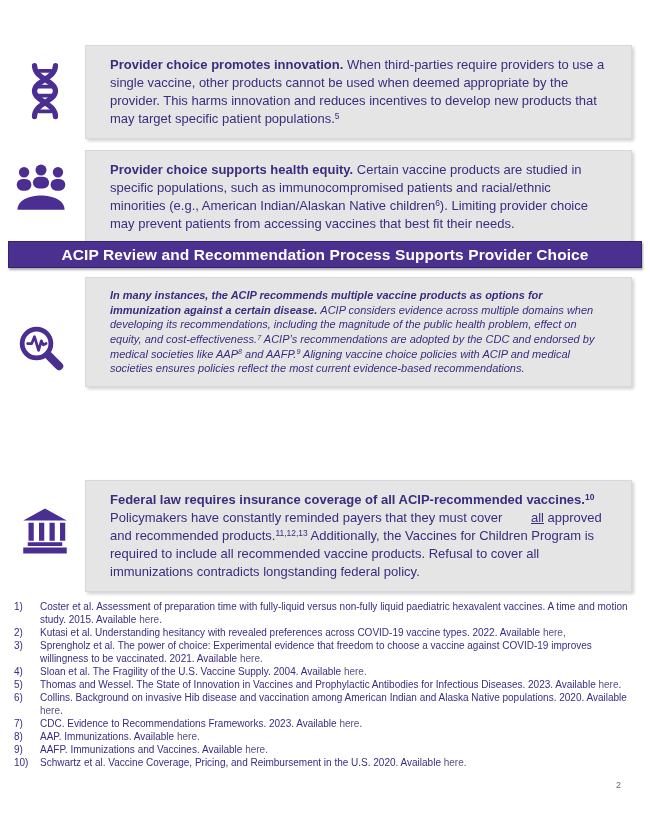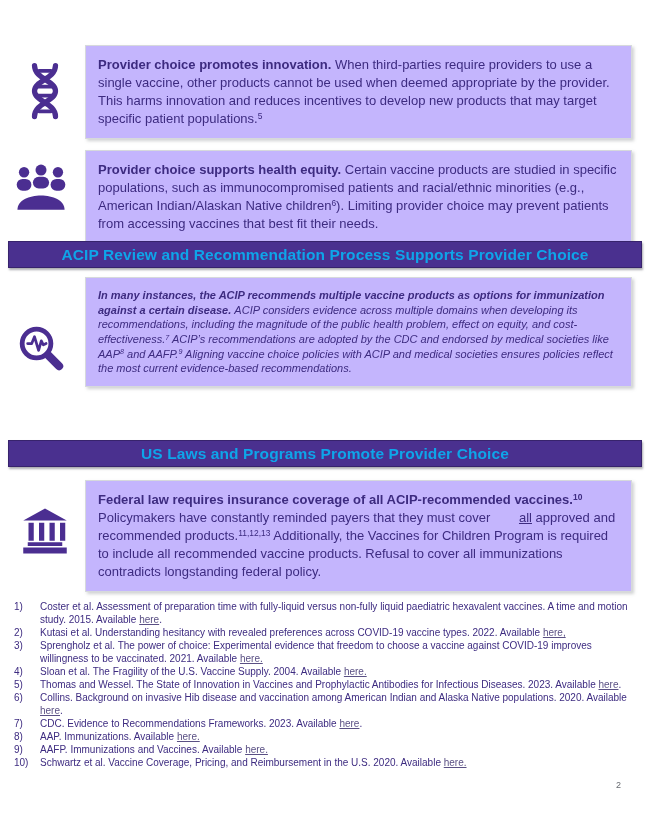--- a/index.html
+++ b/index.html
@@ -1,31 +1,31 @@
 <!DOCTYPE html>
 <html><head>
 <meta charset="utf-8">
 <style>
   html,body{margin:0;padding:0;background:#fff;}
   #page{position:relative;width:650px;height:840px;background:#ffffff;
         font-family:"Liberation Sans","DejaVu Sans",sans-serif;overflow:hidden;}
 
   .info-box{position:absolute;left:85px;width:547px;box-sizing:border-box;
-            background:#c4b5fd;border:1px solid #d6d9dc;
+            background:#e5e5e5;border:1px solid #d6d9dc;
             box-shadow:2px 2px 3px rgba(120,125,130,0.35);
-            padding:10px 12px;color:#3d2b80;font-size:13px;line-height:1.38;}
+            padding:10px 24px;color:#3d2b80;font-size:13px;line-height:1.38;}
   .b{font-weight:bold;}
   .u{text-decoration:underline;margin-left:25px;}
   .sup{font-size:0.65em;position:relative;top:-0.45em;line-height:0;}
-  .link{text-decoration:underline;color:#5a5084;cursor:pointer;}
+  .link{color:#5a5084;cursor:pointer;}
 
   .banner{position:absolute;left:8px;width:634px;height:27px;box-sizing:border-box;
           background:#4a308f;border:1px solid #37236c;
           box-shadow:1px 2px 2px rgba(90,90,100,0.5);
-          color:#0ea5e9;font-weight:bold;font-size:15.5px;
+          color:#ffffff;font-weight:bold;font-size:15.5px;
           display:flex;align-items:center;justify-content:center;
           letter-spacing:0.1px;}
 
   .icon{position:absolute;}
   .icon svg{display:block;width:100%;height:100%;}
 
   #box-acip{font-size:11px;line-height:1.33;font-style:italic;}
 
   #references{position:absolute;left:14px;top:600px;width:624px;
               color:#3d2b80;font-size:10px;line-height:1.3;}
@@ -84,23 +84,20 @@
       <circle cx="30" cy="30" r="21" fill="none" stroke="#4b2e91" stroke-width="7"></circle>
       <line x1="47" y1="47" x2="63" y2="63" stroke="#4b2e91" stroke-width="12" stroke-linecap="round"></line>
       <polyline points="17,30 23,30 27,20 33,40 37,26 40,32 44,30" fill="none" stroke="#4b2e91" stroke-width="4" stroke-linecap="round" stroke-linejoin="round"></polyline>
     </svg>
   </div>
 
   <div class="info-box" id="box-acip" style="top:277px;">
     <span><span class="b">In many instances, the ACIP recommends multiple vaccine products as options for immunization against a certain disease. </span><span>ACIP considers evidence across multiple domains when developing its recommendations, including the magnitude of the public health problem, effect on equity, and cost-effectiveness.</span><span class="sup">7</span><span> ACIP’s recommendations are adopted by the CDC and endorsed by medical societies like AAP</span><span class="sup">8</span><span> and AAFP.</span><span class="sup">9</span><span> Aligning vaccine choice policies with ACIP and medical societies ensures policies reflect the most current evidence-based recommendations.</span></span>
   </div>
 
-  <div class="banner" style="top:440px;">
-    <span>US Laws and Programs Promote Provider Choice</span>
-  </div>
 
   <div class="icon" style="left:21px;top:502px;width:48px;height:58px;">
     <svg viewBox="0 0 64 62" xmlns="http://www.w3.org/2000/svg">
       <g fill="#4b2e91">
         <polygon points="32,1 61,17 3,17"></polygon>
         <rect x="10" y="20" width="7" height="24"></rect>
         <rect x="24" y="20" width="7" height="24"></rect>
         <rect x="38" y="20" width="7" height="24"></rect>
         <rect x="52" y="20" width="7" height="24"></rect>
         <rect x="9" y="46" width="46" height="5"></rect>

